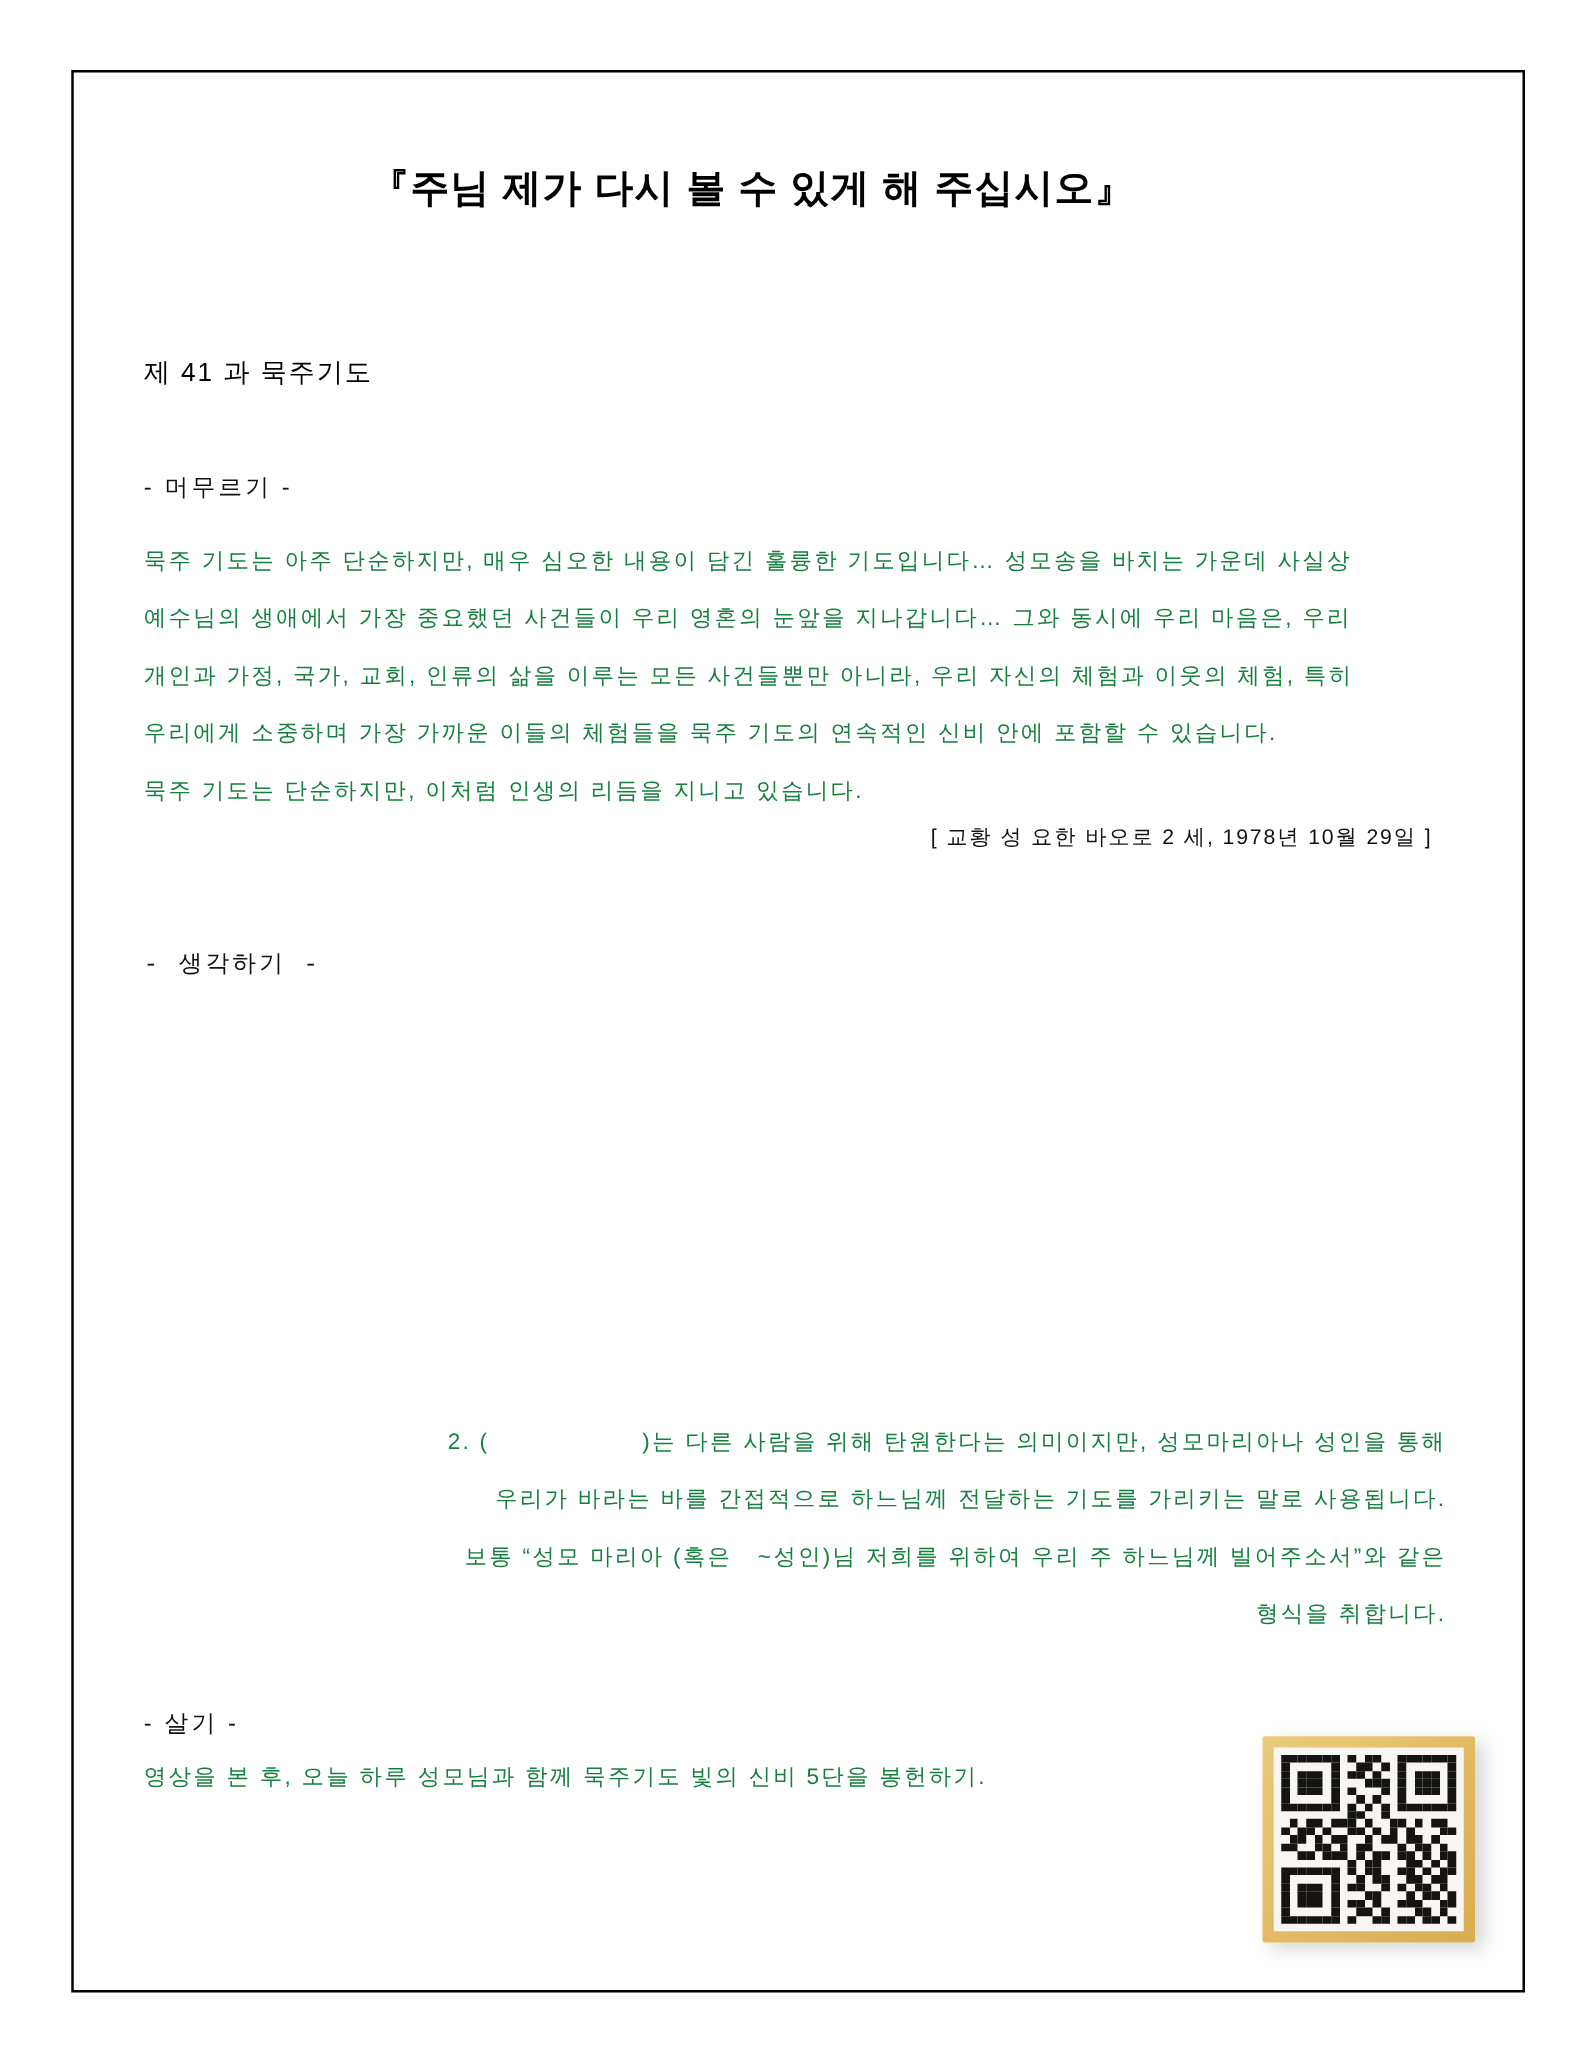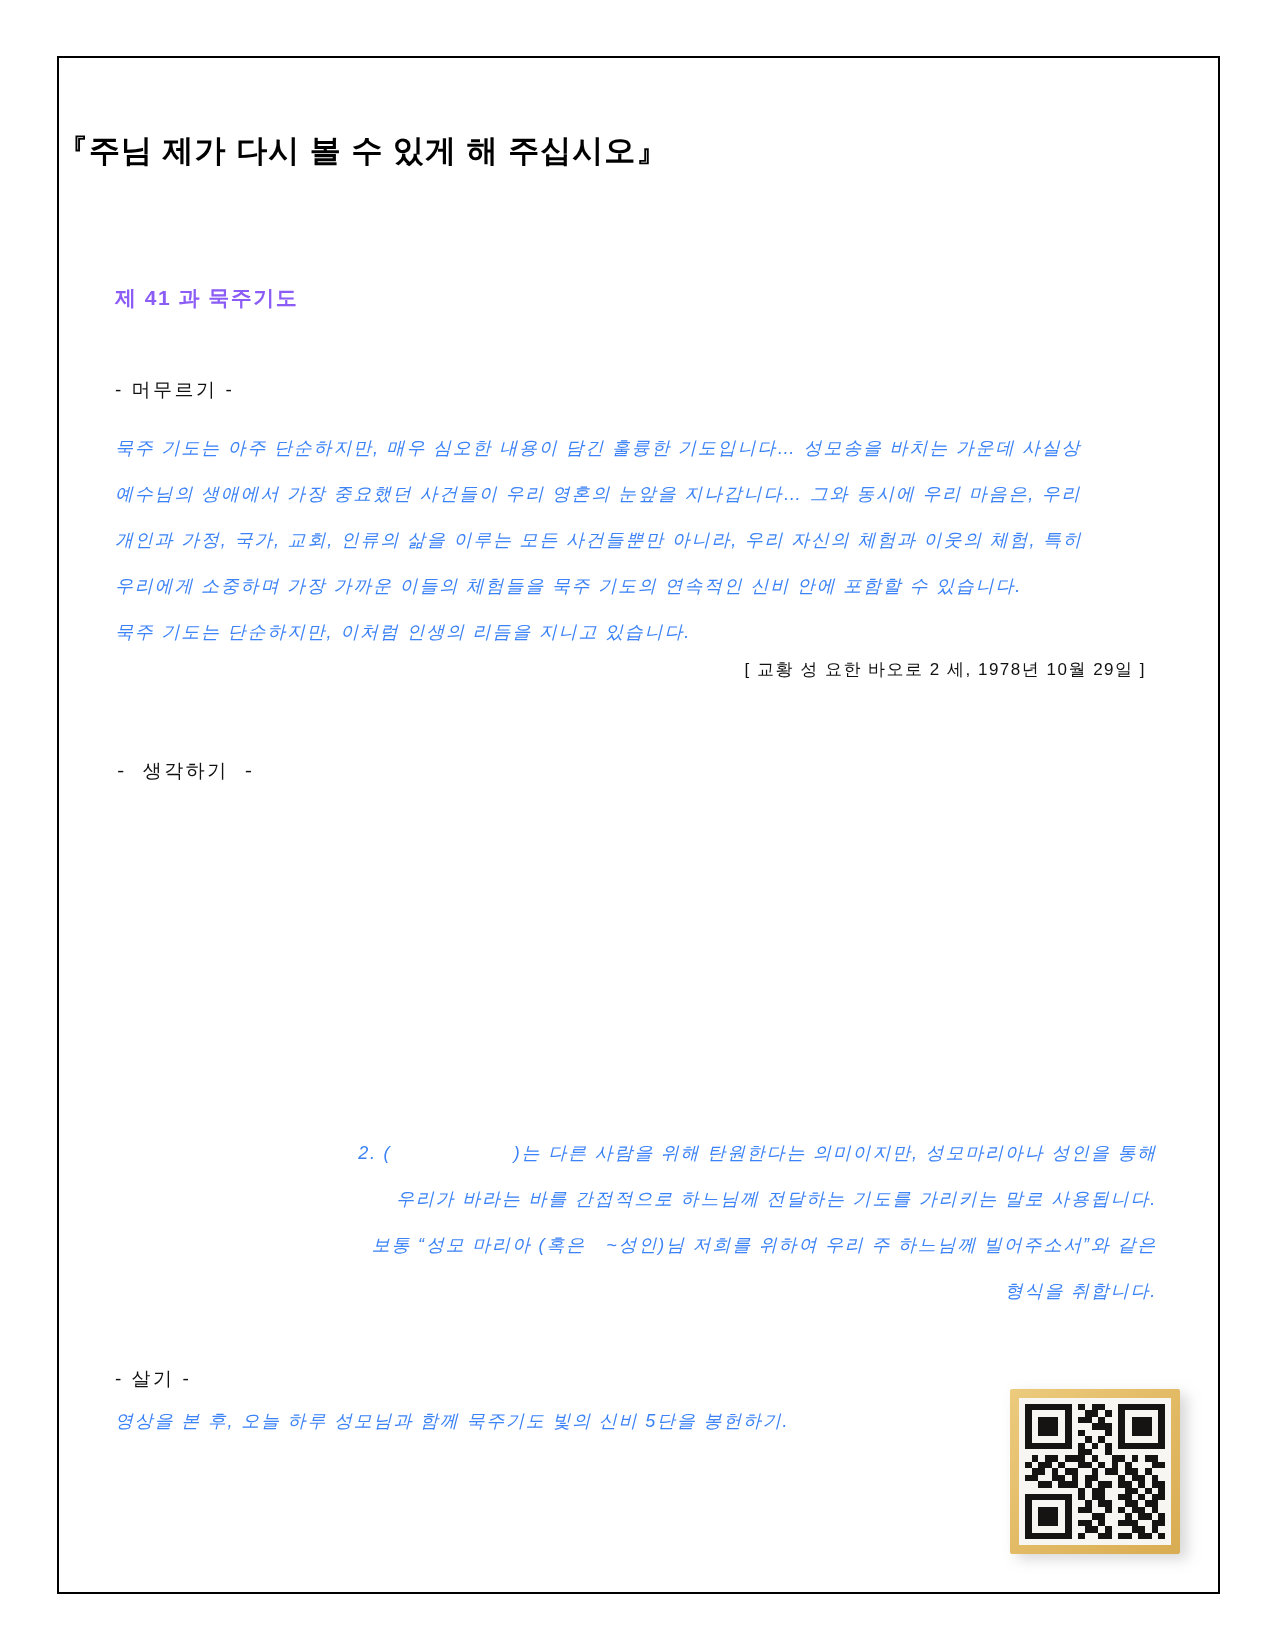--- a/index.html
+++ b/index.html
@@ -24,57 +24,56 @@
     height: 1538px;
     border: 2px solid #000000;
   }
   .abs { position: absolute; }
   .prewrap { white-space: pre-wrap; }
 
   .page-title {
     left: 57px;
     top: 130px;
     width: 1090px;
-    text-align: left;
+    text-align: center;
     font-size: 31px;
     font-weight: bold;
     letter-spacing: 1px;
     color: #000;
   }
   .page-subtitle {
     right: 129px;
     top: 214px;
     font-size: 21px;
     font-weight: bold;
     letter-spacing: 0.5px;
     color: #000;
   }
   .lesson-title {
     left: 115px;
     top: 284px;
     font-size: 21px;
-    font-weight: bold;
+    font-weight: normal;
     letter-spacing: 1.5px;
-    color: #8b5cf6;
+    color: #000000;
   }
   .section-header {
     left: 115px;
     font-size: 19px;
     font-weight: 500;
     letter-spacing: 2.5px;
     color: #111;
   }
   .body-text {
     left: 115px;
     width: 1042px;
     font-size: 18px;
     line-height: 46px;
     letter-spacing: 1.8px;
-    color: #3b82f6;
-    font-style: italic;
+    color: #15803d;
   }
   .hang {
     padding-left: 27px;
     text-indent: -27px;
   }
   .centered-note {
     left: 115px;
     width: 1031px;
     text-align: right;
     font-size: 17px;

